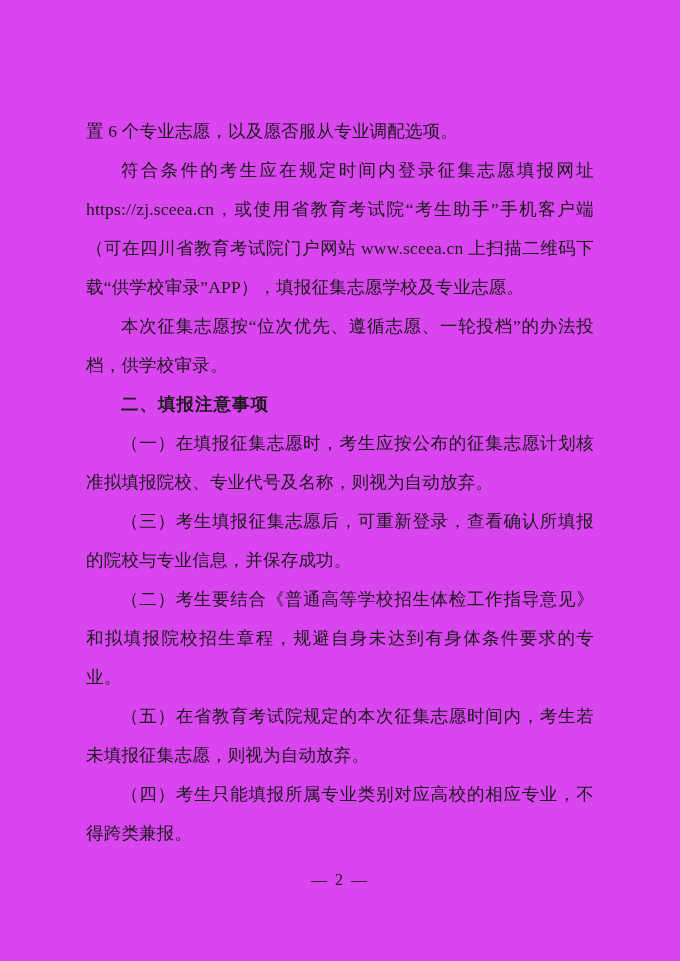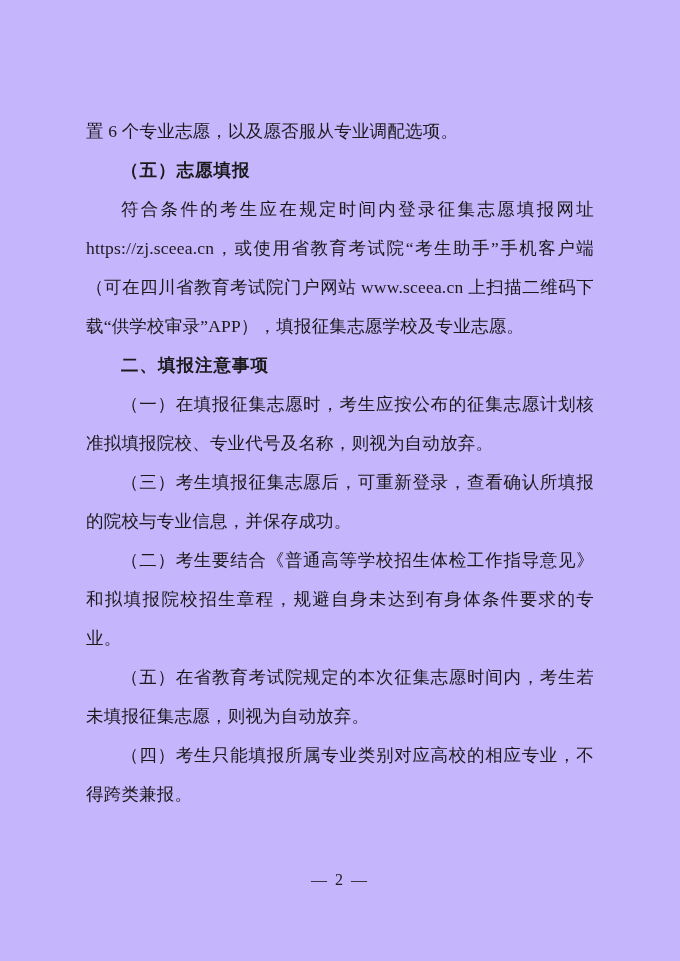--- a/index.html
+++ b/index.html
@@ -13,21 +13,21 @@
     overflow: hidden;
     font-family: "Liberation Serif", "DejaVu Serif", serif;
     color: #1a1a1a;
   }
   .page {
     position: relative;
     width: 680px;
     height: 961px;
     box-sizing: border-box;
     padding: 112px 86px 0 86px;
-    background: #c4b5fd;
+    background: #d946ef;
   }
   .doc-body {
     font-size: 17.5px;
     line-height: 39px;
     text-align: justify;
     text-justify: inter-ideograph;
     letter-spacing: 0.2px;
   }
   .para {
     margin: 0;
@@ -60,25 +60,25 @@
   }
 </style>
 </head>
 <body>
 
 <div class="page">
   <div class="doc-body">
 
     <p class="para">置 6 个专业志愿，以及愿否服从专业调配选项。</p>
 
-    <p class="heading">（五）志愿填报</p>
 
     <p class="para indent">符合条件的考生应在规定时间内登录征集志愿填报网址 https://zj.sceea.cn，或使用省教育考试院“考生助手”手机客户端（可在四川省教育考试院门户网站 www.sceea.cn 上扫描二维码下载“供学校审录”APP），填报征集志愿学校及专业志愿。</p>
 
 
+    <p class="para indent">本次征集志愿按“位次优先、遵循志愿、一轮投档”的办法投档，供学校审录。</p>
 
     <p class="heading section">二、填报注意事项</p>
 
     <p class="para indent">（一）在填报征集志愿时，考生应按公布的征集志愿计划核准拟填报院校、专业代号及名称，则视为自动放弃。</p>
 
     <p class="para indent">（三）考生填报征集志愿后，可重新登录，查看确认所填报的院校与专业信息，并保存成功。</p>
 
     <p class="para indent">（二）考生要结合《普通高等学校招生体检工作指导意见》和拟填报院校招生章程，规避自身未达到有身体条件要求的专业。</p>
 
     <p class="para indent">（五）在省教育考试院规定的本次征集志愿时间内，考生若未填报征集志愿，则视为自动放弃。</p>

